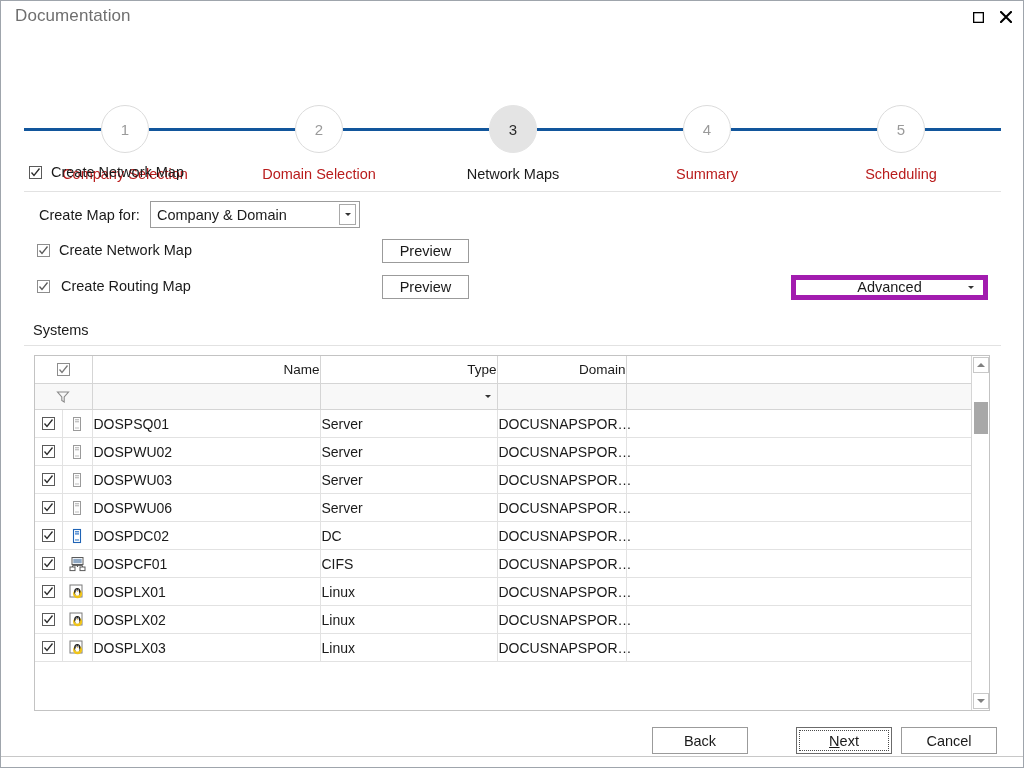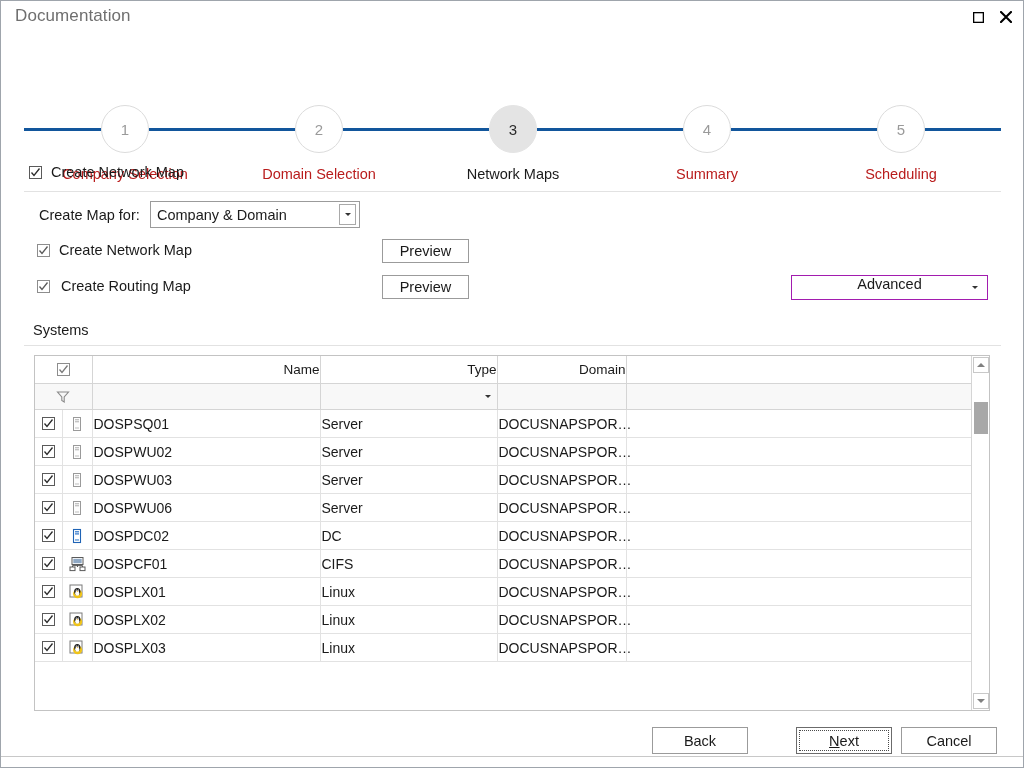--- a/index.html
+++ b/index.html
@@ -140,22 +140,22 @@
     display: flex; align-items: center; justify-content: center;
     font-family: "Liberation Sans", sans-serif;
     cursor: default;
   }
   .preview1 { position: absolute; left: 381px; top: 238px; width: 87px; height: 24px; }
   .preview2 { position: absolute; left: 381px; top: 274px; width: 87px; height: 24px; }
 
   .advanced {
     position: absolute; left: 790px; top: 274px; width: 197px; height: 25px;
     box-sizing: border-box;
-    border: 1px solid #a21caf; background: #ffffff;
-    display: flex; align-items: flex-start; justify-content: center;
+    border: 5px solid #a21caf; background: #ffffff;
+    display: flex; align-items: flex-end; justify-content: center;
     font-size: 14.5px; color: #1a1a1a; position: absolute;
   }
   .advanced .adv-arrow {
     position: absolute; right: 9px; top: 50%; margin-top: -2px;
   }
 
   
   .systems-label {
     position: absolute; left: 32px; top: 321px;
     font-size: 14.5px; color: #1a1a1a;

